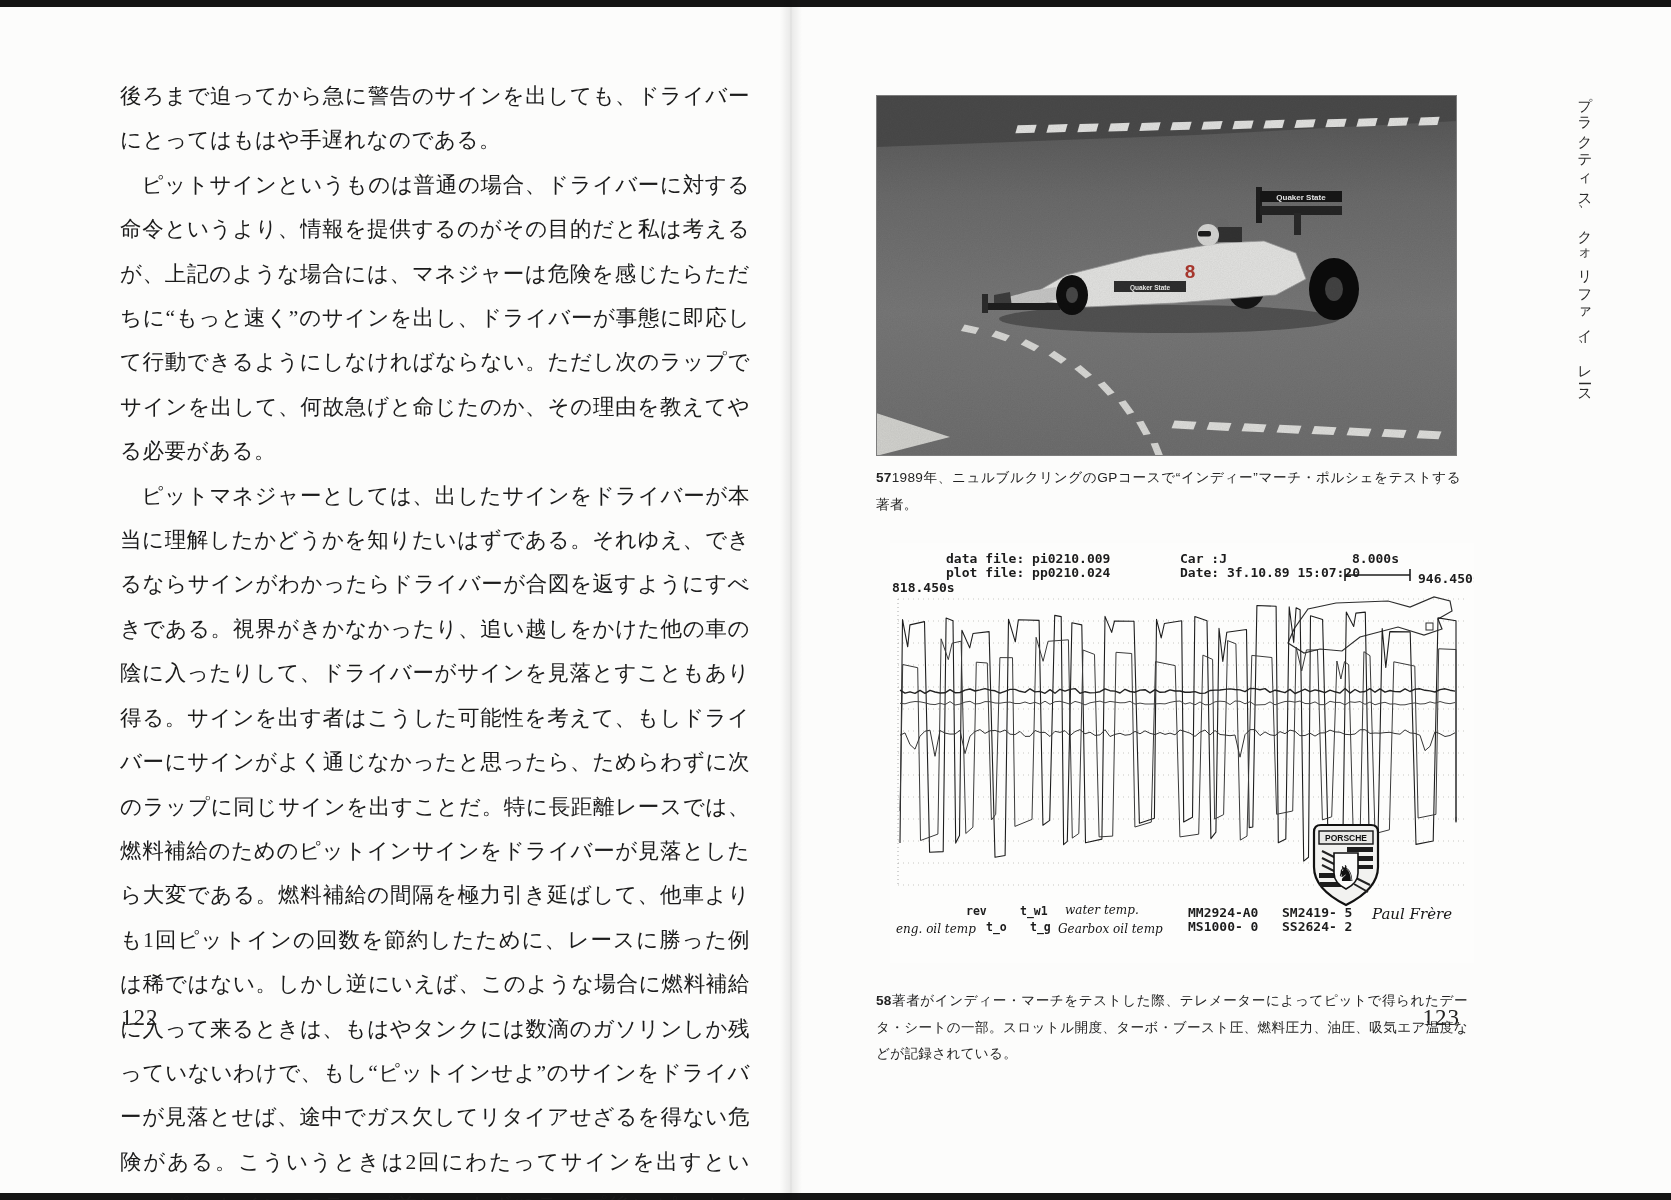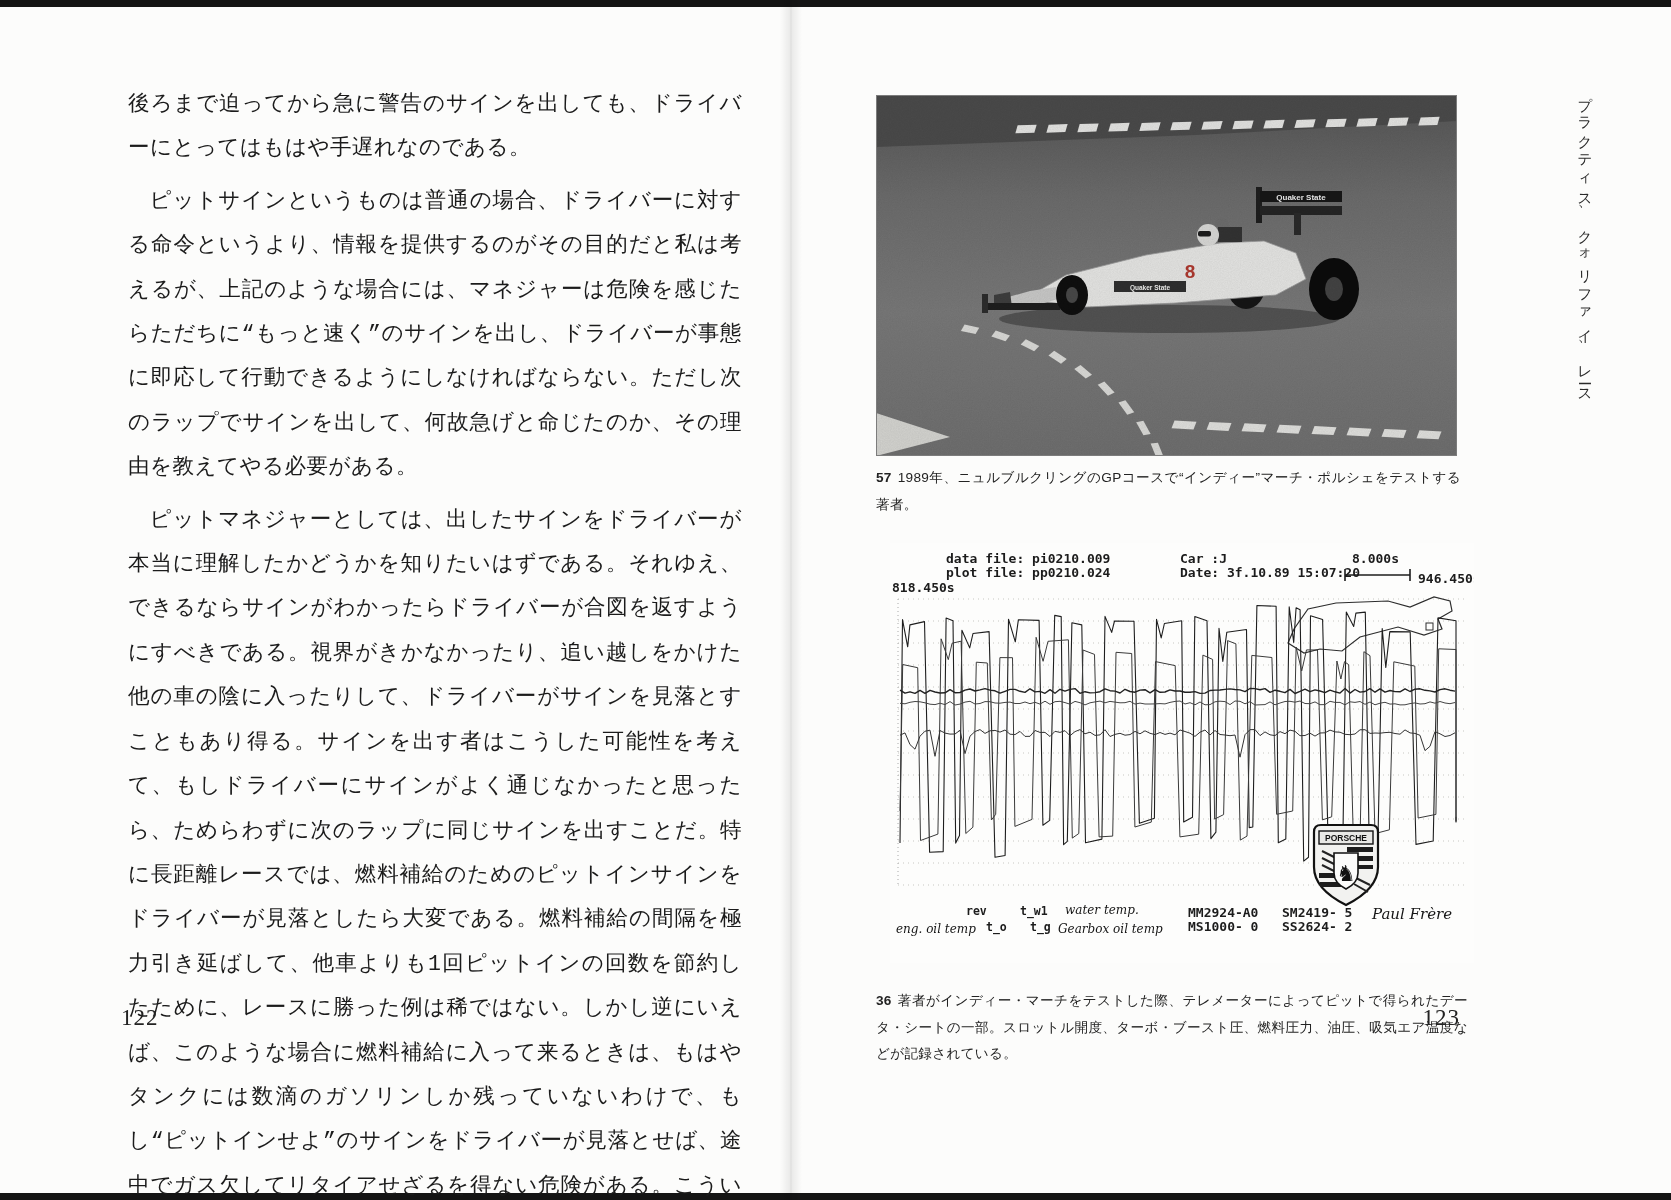--- a/index.html
+++ b/index.html
@@ -7,32 +7,32 @@
     position:relative;width:1671px;height:1200px;background:#fcfcfb;
     overflow:hidden;font-family:"Liberation Serif","DejaVu Serif",serif;color:#1b1b1b;
   }
   .edge-bar{position:absolute;left:0;width:100%;height:7px;background:#141414;}
   .edge-top{top:0;} .edge-bottom{bottom:0;}
   #gutter{position:absolute;top:0;left:780px;width:22px;height:100%;
     background:linear-gradient(90deg,rgba(0,0,0,0) 0%,rgba(0,0,0,.07) 45%,rgba(0,0,0,.12) 50%,rgba(0,0,0,.07) 55%,rgba(0,0,0,0) 100%);}
   
   #body-text{position:absolute;left:120px;top:74px;width:630px;font-size:21.5px;
     line-height:44.4px;text-align:justify;letter-spacing:.5px;}
-  #body-text p{margin:8px;font-family:Liberation Mono, monospace;}
+  #body-text p{margin:0;}
   #body-text p.indent{text-indent:1em;}
   .pagenum{position:absolute;font-size:23px;letter-spacing:1px;color:#222;}
   #pagenum-left{left:121px;top:1005px;}
   #pagenum-right{left:1380px;top:1005px;width:80px;text-align:right;}
   
   #photo-wrap{position:absolute;left:876px;top:95px;width:581px;height:343px;}
   .caption{position:absolute;font-family:"Liberation Sans","DejaVu Sans",sans-serif;
     font-size:13.6px;line-height:26.5px;color:#232323;text-align:justify;letter-spacing:.3px;}
   #caption-57{left:876px;top:465px;width:585px;}
   #caption-58{left:876px;top:988px;width:592px;}
-  .caption b{font-weight:bold;margin-right:6px;}
+  .caption b{font-weight:bold;}
   #telemetry-wrap{position:absolute;left:878px;top:543px;width:584px;height:420px;margin-left:12px;}
   #sidebar-title{position:absolute;left:1575px;top:86px;height:420px;
     writing-mode:vertical-rl;font-size:14.5px;letter-spacing:3px;color:#2a2a2a;}
   .mono{font-family:"DejaVu Sans Mono","Liberation Mono",monospace;font-weight:bold;}
 </style>
 </head>
 <body>
 
 <div id="spread">
   <div class="edge-bar edge-top"></div>
@@ -215,18 +215,18 @@
           <text x="175" y="371">water temp.</text>
           <text x="6" y="390">eng. oil temp</text>
           <text x="168" y="390">Gearbox oil temp</text>
           <text x="482" y="376" font-size="15">Paul Frère</text>
         </g>
       </g>
     </svg>
   </div>
 
   <div class="caption" id="caption-58">
-    <b>36</b><span>著者がインディー・マーチをテストした際、テレメーターによってピットで得られたデータ・シートの一部。スロットル開度、ターボ・ブースト圧、燃料圧力、油圧、吸気エア温度などが記録されている。</span>
+    <b>58</b><span>著者がインディー・マーチをテストした際、テレメーターによってピットで得られたデータ・シートの一部。スロットル開度、ターボ・ブースト圧、燃料圧力、油圧、吸気エア温度などが記録されている。</span>
   </div>
 
   <div id="sidebar-title">プラクティス、クォリファイ、レース</div>
   <div class="pagenum" id="pagenum-right">123</div>
 </div>
 
 </body></html>

